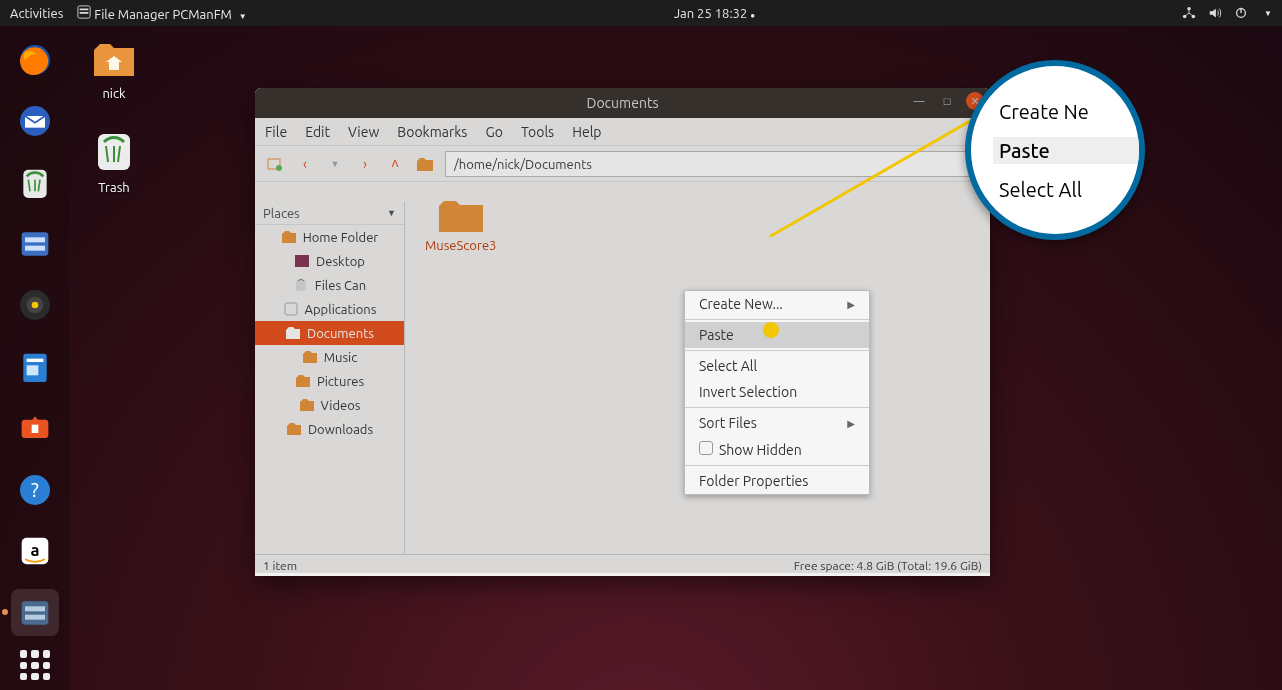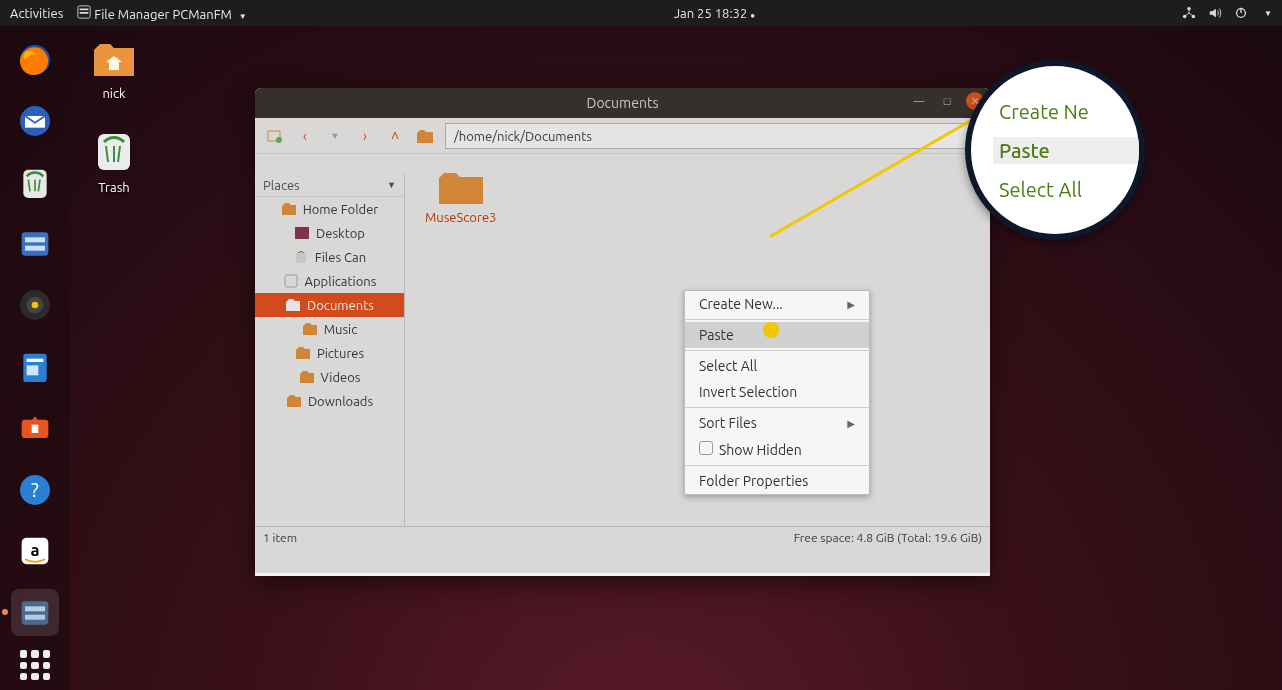--- a/index.html
+++ b/index.html
@@ -82,22 +82,22 @@
   }
   .ctx .item { padding:5px 14px; display:flex; align-items:center; justify-content:space-between; cursor:pointer;}
   .ctx .item.sel { background:#d0d0d0;}
   .ctx hr{border:none;border-top:1px solid #ccc; margin:2px 0;}
   .ctx .sub{font-size:10px; color:#666;}
   .ctx .chk{width:14px;height:14px;border:1px solid #999;border-radius:3px;display:inline-block;margin-right:6px;}
 
   
   .callout {
     position:absolute; left: 965px; top: 60px; width: 180px; height: 180px;
-    border-radius: 50%; background:#fff; border:6px solid #0f172a;
-    box-shadow:0 4px 10px rgba(0,0,0,0.4); overflow:hidden; color:#4d7c0f;
+    border-radius: 50%; background:#fff; border:6px solid #0369a1;
+    box-shadow:0 4px 10px rgba(0,0,0,0.4); overflow:hidden; color:#000000;
     display:flex; flex-direction:column; justify-content:center; padding-left:28px; gap:14px;
     font-size:20px;
   }
   .callout .row { cursor:default; }
   .callout .row.hl { background:#eee; width:110%; margin-left:-6px; padding:2px 6px; font-weight:500;}
 
   .c-line {
     position:absolute; left: 770px; top: 235px; width: 290px; height: 3px;
     background:#f2c600; transform-origin: left center; transform: rotate(-30deg);
   }
@@ -247,20 +247,29 @@
 <div class="fm">
   <div class="fm-title">
     <span>Documents</span>
     <div class="ctrls">
       <span>—</span>
       <span>□</span>
       <span class="close">✕</span>
     </div>
   </div>
 
+  <div class="fm-menu">
+    <span>File</span>
+    <span>Edit</span>
+    <span>View</span>
+    <span>Bookmarks</span>
+    <span>Go</span>
+    <span>Tools</span>
+    <span>Help</span>
+  </div>
 
   <div class="fm-tool">
     <span class="tb">
         <svg width="16" height="16" viewBox="0 0 16 16">
           <rect x="1" y="3" width="12" height="10" fill="none" stroke="#e8953e"></rect>
           <circle cx="12" cy="12" r="3" fill="#6b6"></circle>
         </svg>
       </span>
     <span class="tb">‹</span>
     <span class="tb sep" style="font-size:9px;">▼</span>

